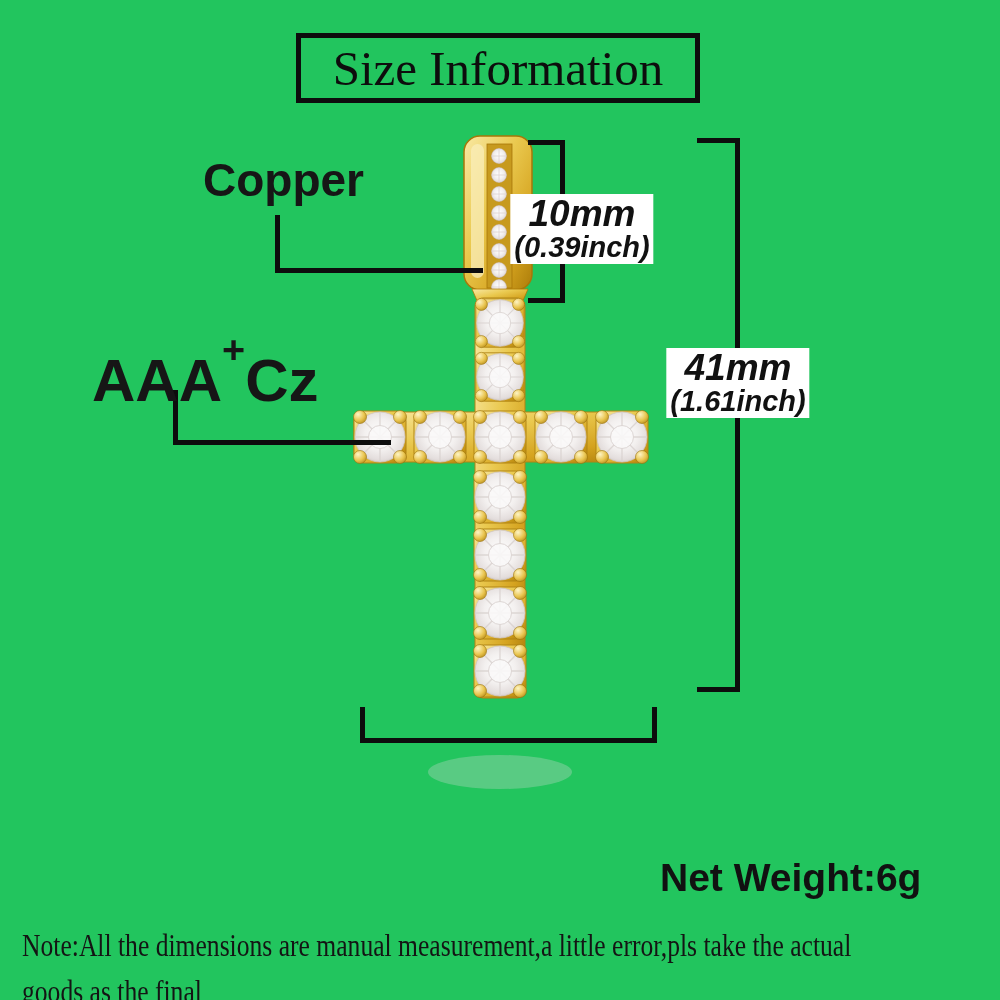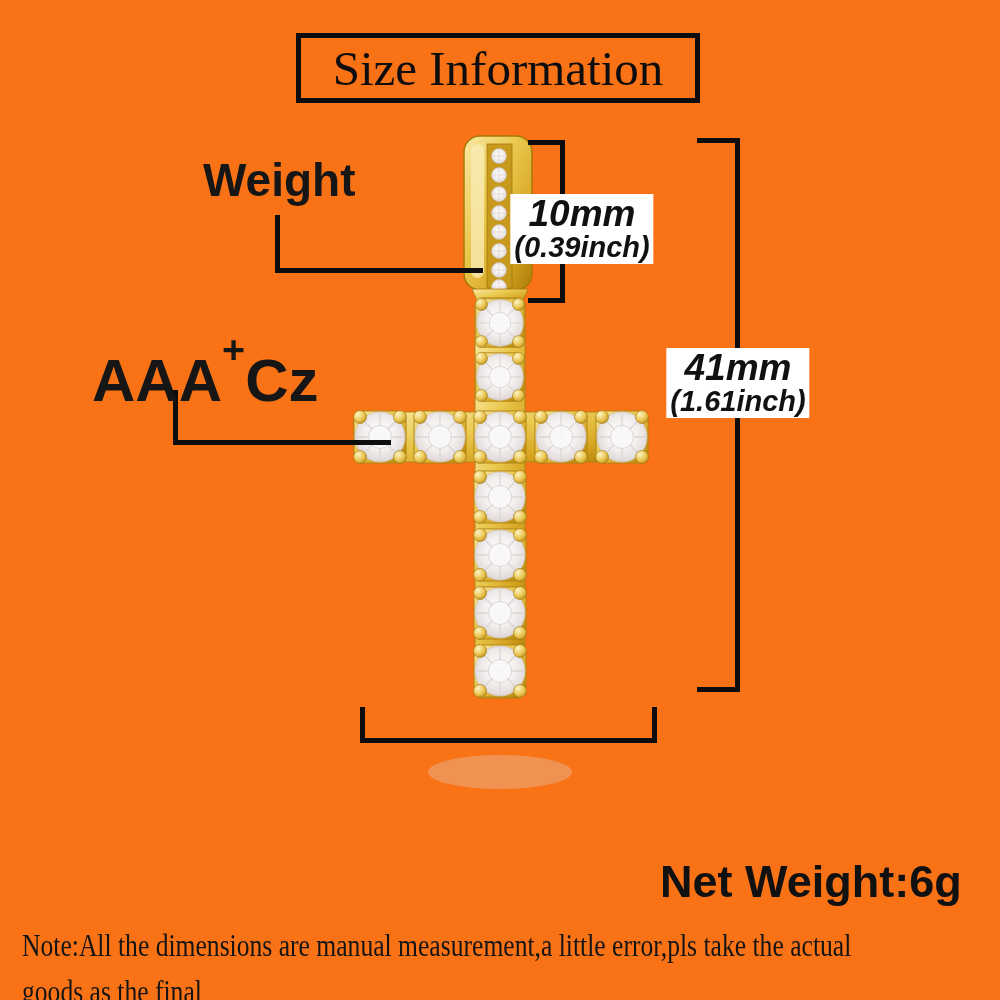--- a/index.html
+++ b/index.html
@@ -1,34 +1,34 @@
 <!DOCTYPE html>
 <html><head>
 <meta charset="utf-8">
 <style>
   html,body{margin:0;padding:0;background:#ffffff;}
-  .canvas{position:relative;width:1000px;height:1000px;background:#f97316;overflow:hidden;
+  .canvas{position:relative;width:1000px;height:1000px;background:#22c55e;overflow:hidden;
           font-family:"Liberation Sans",sans-serif;color:#111;}
   svg.pendant{position:absolute;left:0;top:0;width:1000px;height:1000px;z-index:0;pointer-events:none;}
   .ln{position:absolute;background:#0d0d0d;z-index:1;}
   .title-box{position:absolute;left:296px;top:33px;width:394px;height:60px;border:5px solid #0d0d0d;
              display:flex;align-items:center;justify-content:center;z-index:2;}
   .title-box span{font-family:"Liberation Serif",serif;font-size:49px;color:#0d0d0d;white-space:nowrap;}
   .label{position:absolute;font-weight:700;color:#161616;z-index:2;white-space:nowrap;}
   .copper{left:203px;top:153px;font-size:46px;}
   .aaa{left:92px;top:344px;font-size:60px;}
   .aaa sup{font-size:0.66em;position:relative;top:-0.42em;font-weight:700;}
   .meas{position:absolute;transform:translateX(-50%);text-align:center;background:#ffffff;
         z-index:2;padding:1px 4px;line-height:1;font-style:italic;}
   .meas .mm{font-size:37px;font-weight:700;line-height:1.0;}
   .meas .inch{font-size:29px;font-weight:600;line-height:1.08;}
   .m10{left:582px;top:194px;}
   .m41{left:738px;top:348px;}
   .m21{left:508px;top:711px;}
-  .net{position:absolute;left:660px;top:856px;font-size:45px;font-weight:700;z-index:2;white-space:nowrap;}
+  .net{position:absolute;left:660px;top:856px;font-size:39px;font-weight:700;z-index:2;white-space:nowrap;}
   .note{position:absolute;left:22px;top:922px;z-index:2;font-family:"Liberation Serif",serif;
         font-size:32px;color:#141414;}
   .note div{white-space:nowrap;transform:scaleX(0.80);transform-origin:left top;line-height:1.45;}
 </style>
 </head>
 <body>
 
 <div class="canvas">
 
   <svg class="pendant" viewBox="0 0 1000 1000" aria-hidden="true">
@@ -106,21 +106,21 @@
       <use href="#stone" transform="translate(500,555)"></use>
       <use href="#stone" transform="translate(500,613)"></use>
       <use href="#stone" transform="translate(500,671)"></use>
     </g>
   </svg>
 
   <div class="title-box">
     <span>Size Information</span>
   </div>
 
-  <div class="label copper">Weight</div>
+  <div class="label copper">Copper</div>
   <div class="label aaa"><span>AAA</span><sup>+</sup><span>Cz</span></div>
 
   <div class="ln" style="left:275px;top:215px;width:5px;height:58px"></div>
   <div class="ln" style="left:275px;top:268px;width:208px;height:5px"></div>
   <div class="ln" style="left:173px;top:390px;width:5px;height:55px"></div>
   <div class="ln" style="left:173px;top:440px;width:218px;height:5px"></div>
 
   <div class="ln" style="left:528px;top:140px;width:37px;height:5px"></div>
   <div class="ln" style="left:560px;top:140px;width:5px;height:163px"></div>
   <div class="ln" style="left:528px;top:298px;width:37px;height:5px"></div>

